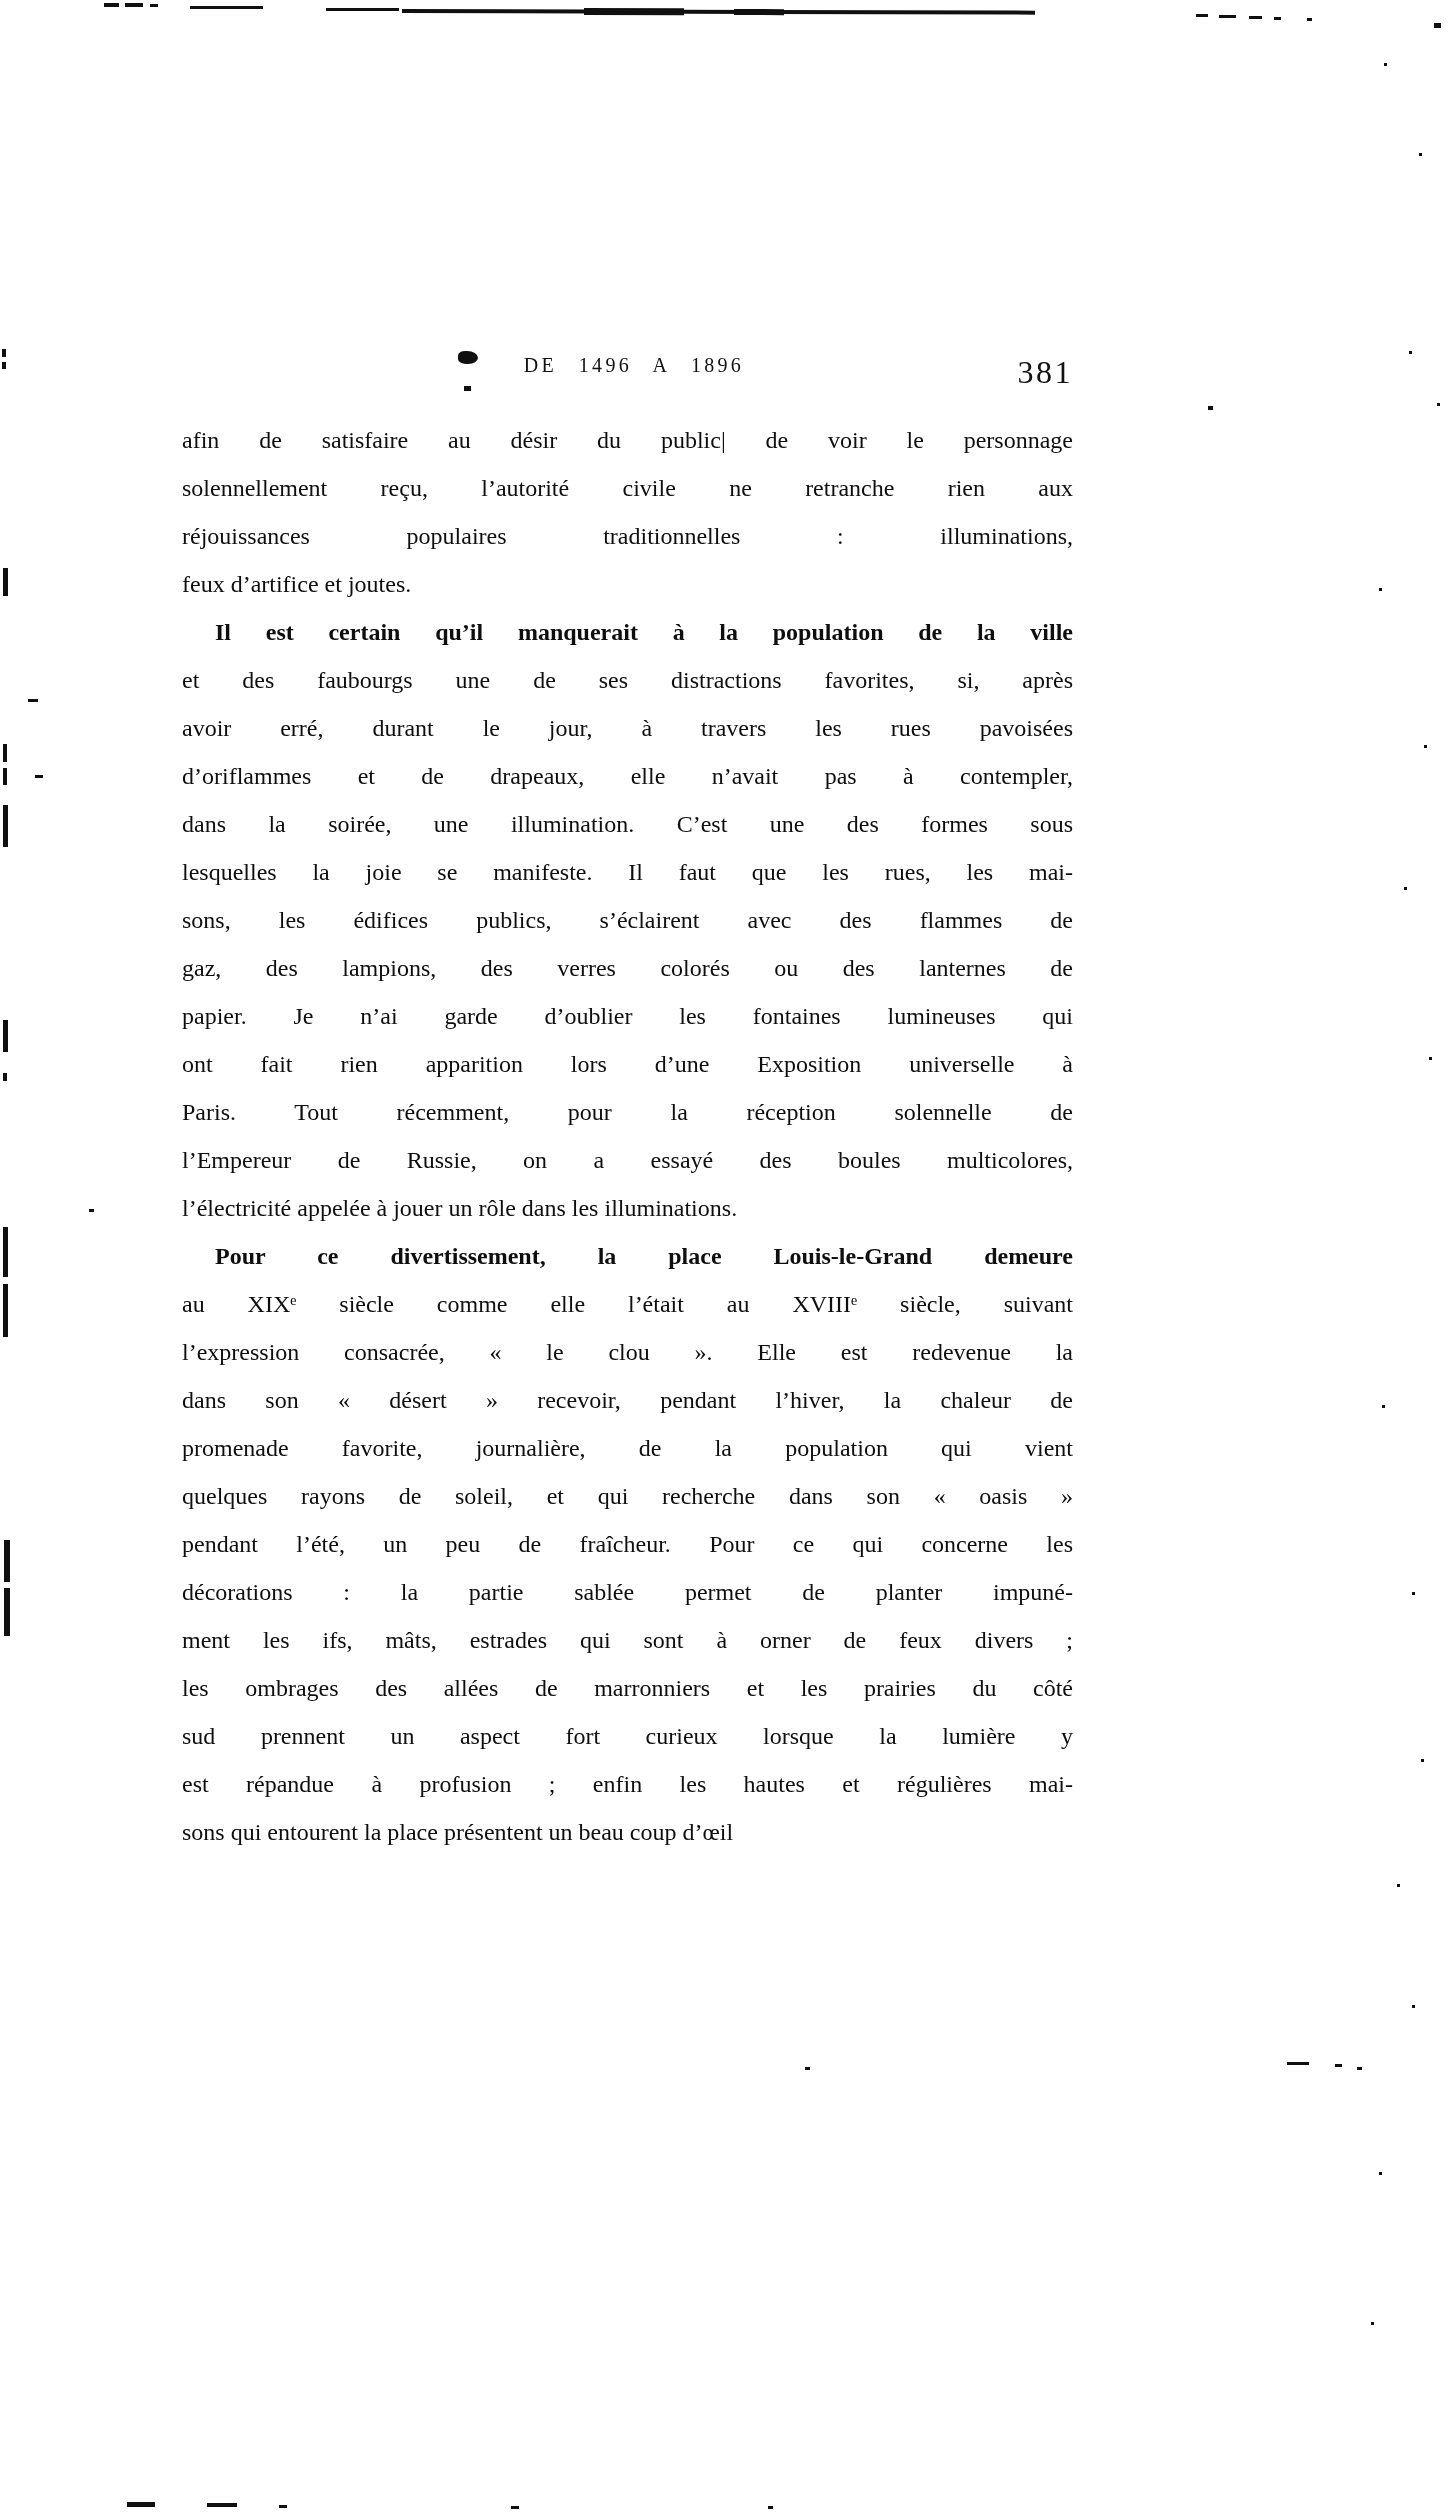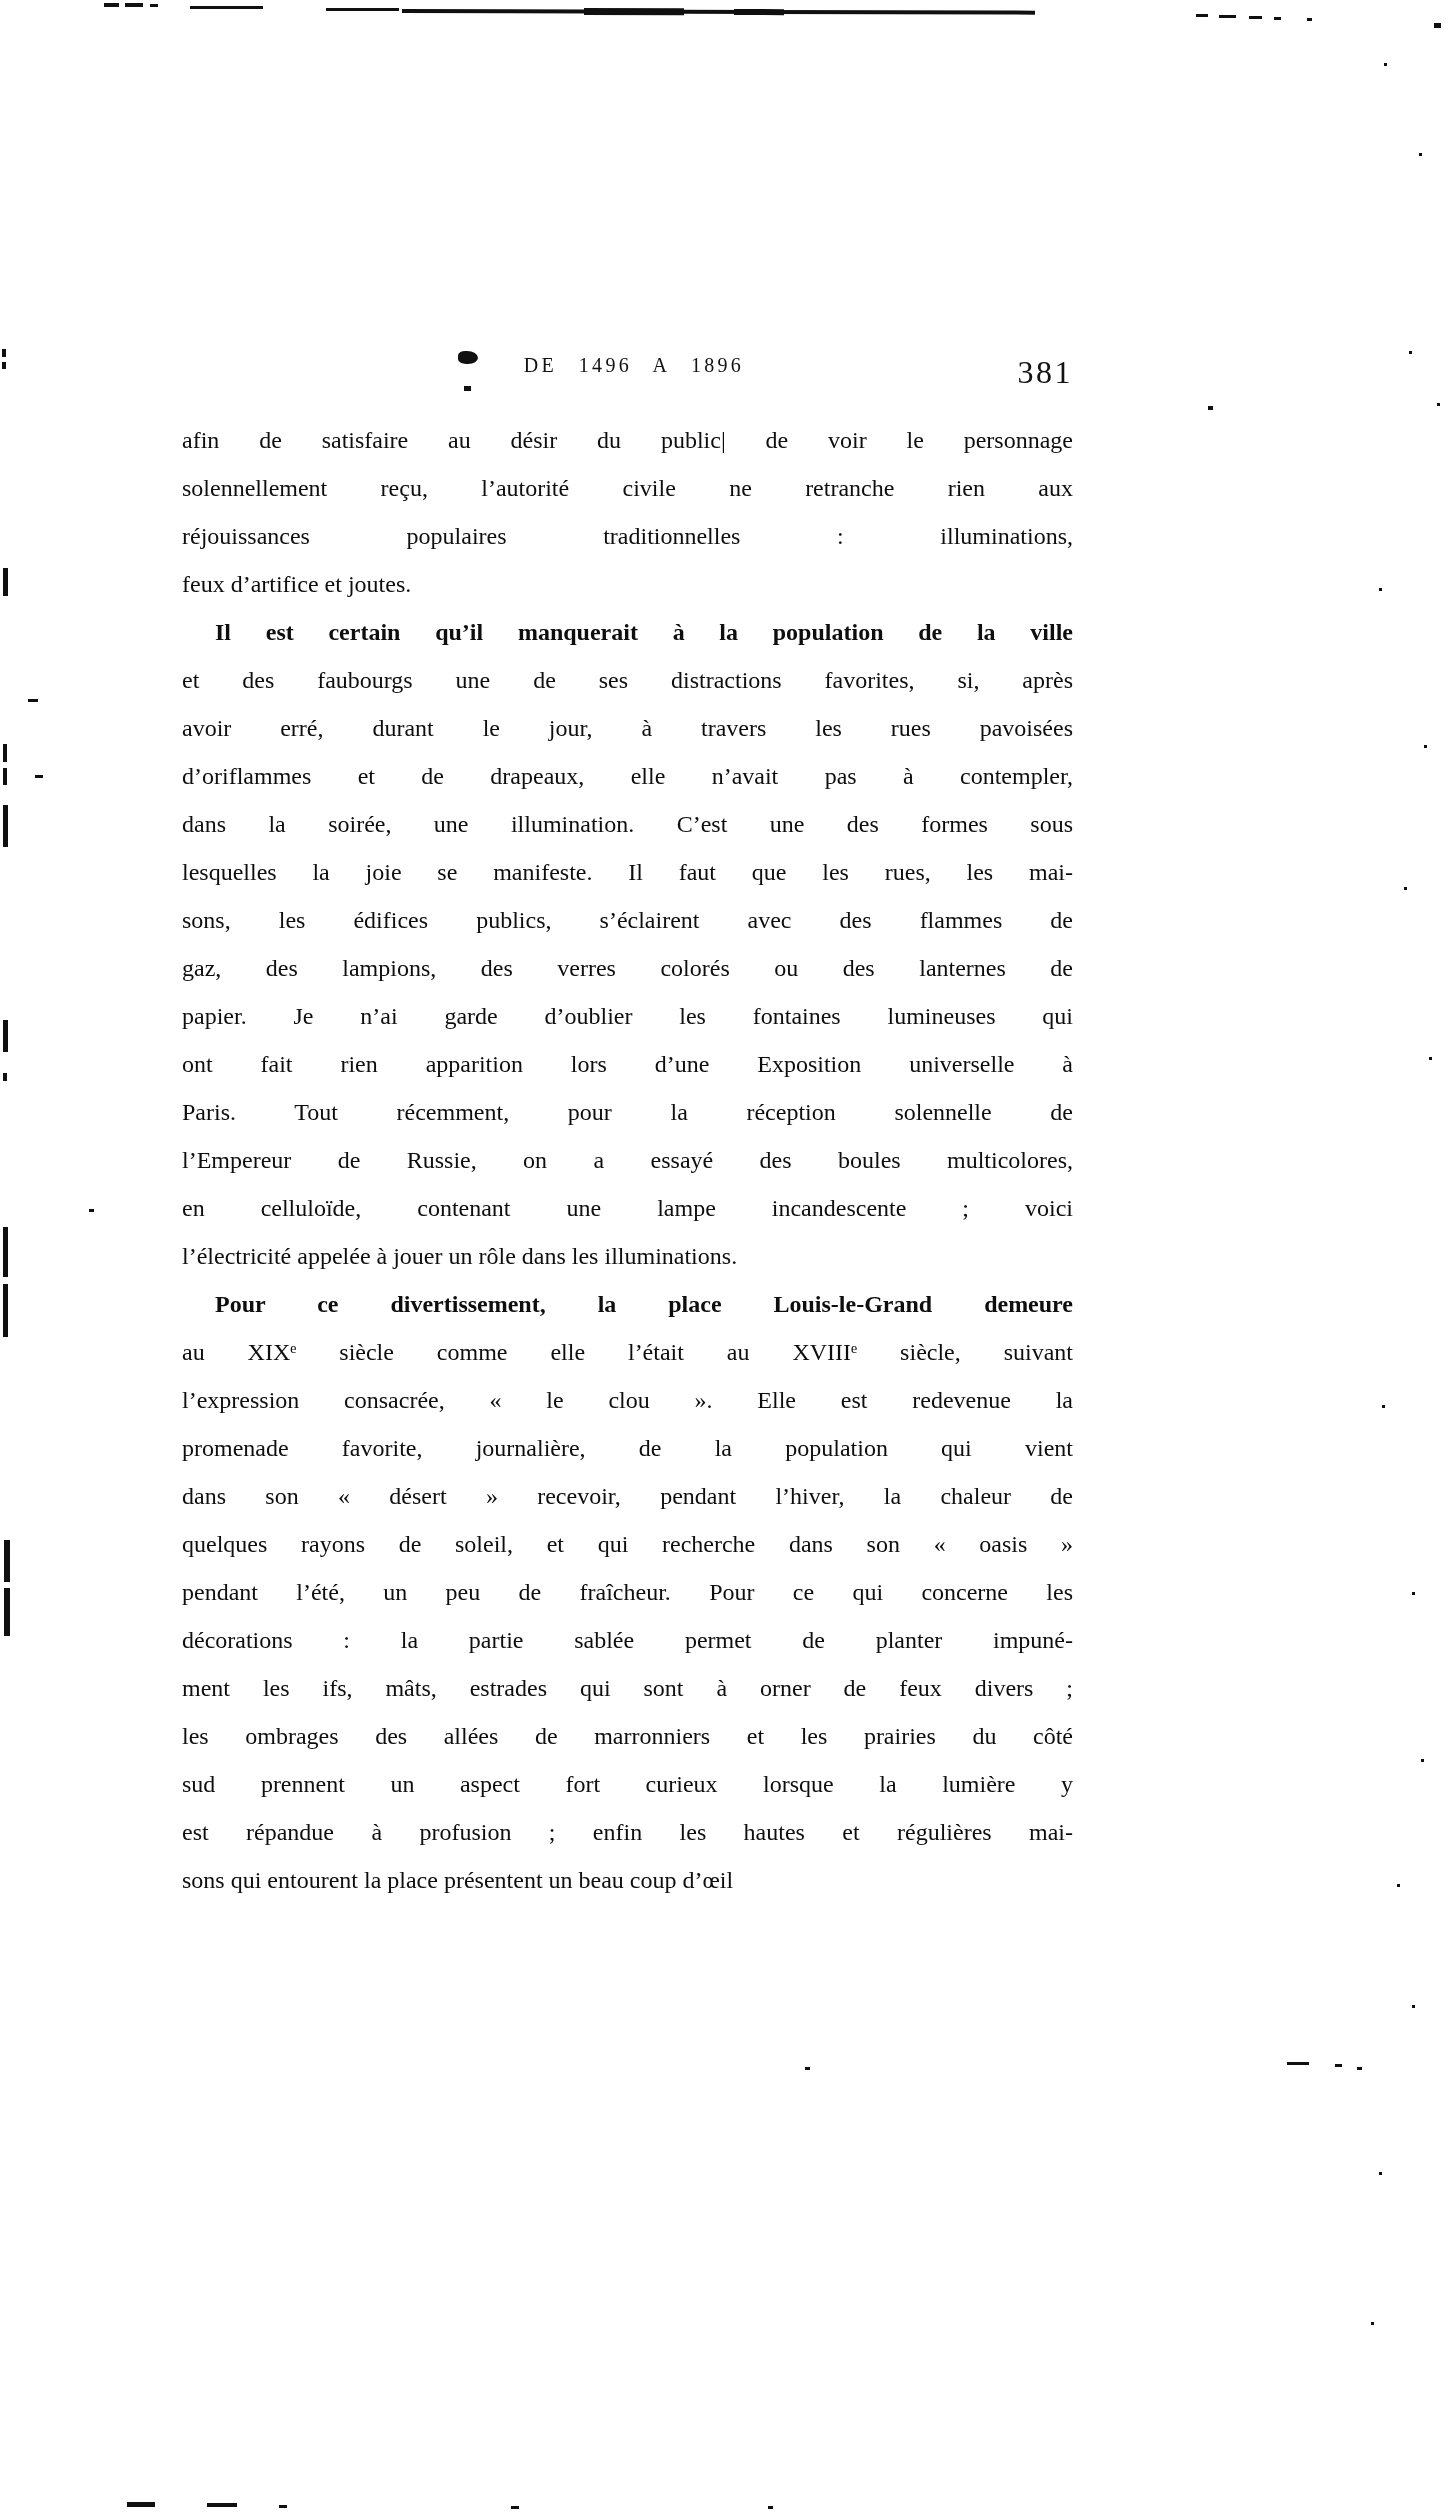--- a/index.html
+++ b/index.html
@@ -65,27 +65,26 @@
       <div class="line">avoir erré, durant le jour, à travers les rues pavoisées</div>
       <div class="line">d’oriflammes et de drapeaux, elle n’avait pas à contempler,</div>
       <div class="line">dans la soirée, une illumination. C’est une des formes sous</div>
       <div class="line">lesquelles la joie se manifeste. Il faut que les rues, les mai-</div>
       <div class="line">sons, les édifices publics, s’éclairent avec des flammes de</div>
       <div class="line">gaz, des lampions, des verres colorés ou des lanternes de</div>
       <div class="line">papier. Je n’ai garde d’oublier les fontaines lumineuses qui</div>
       <div class="line">ont fait rien apparition lors d’une Exposition universelle à</div>
       <div class="line">Paris. Tout récemment, pour la réception solennelle de</div>
       <div class="line">l’Empereur de Russie, on a essayé des boules multicolores,</div>
-      <div class="line">en celluloïde, contenant une lampe incandescente ; voici</div>
       <div class="line last">l’électricité appelée à jouer un rôle dans les illuminations.</div>
       <div class="line indent">Pour ce divertissement, la place Louis-le-Grand demeure</div>
       <div class="line">au XIXᵉ siècle comme elle l’était au XVIIIᵉ siècle, suivant</div>
       <div class="line">l’expression consacrée, « le clou ». Elle est redevenue la</div>
+      <div class="line">dans son « désert » recevoir, pendant l’hiver, la chaleur de</div>
       <div class="line">promenade favorite, journalière, de la population qui vient</div>
-      <div class="line">dans son « désert » recevoir, pendant l’hiver, la chaleur de</div>
       <div class="line">quelques rayons de soleil, et qui recherche dans son « oasis »</div>
       <div class="line">pendant l’été, un peu de fraîcheur. Pour ce qui concerne les</div>
       <div class="line">décorations : la partie sablée permet de planter impuné-</div>
       <div class="line">ment les ifs, mâts, estrades qui sont à orner de feux divers ;</div>
       <div class="line">les ombrages des allées de marronniers et les prairies du côté</div>
       <div class="line">sud prennent un aspect fort curieux lorsque la lumière y</div>
       <div class="line">est répandue à profusion ; enfin les hautes et régulières mai-</div>
       <div class="line last">sons qui entourent la place présentent un beau coup d’œil</div>
     </div>
 

